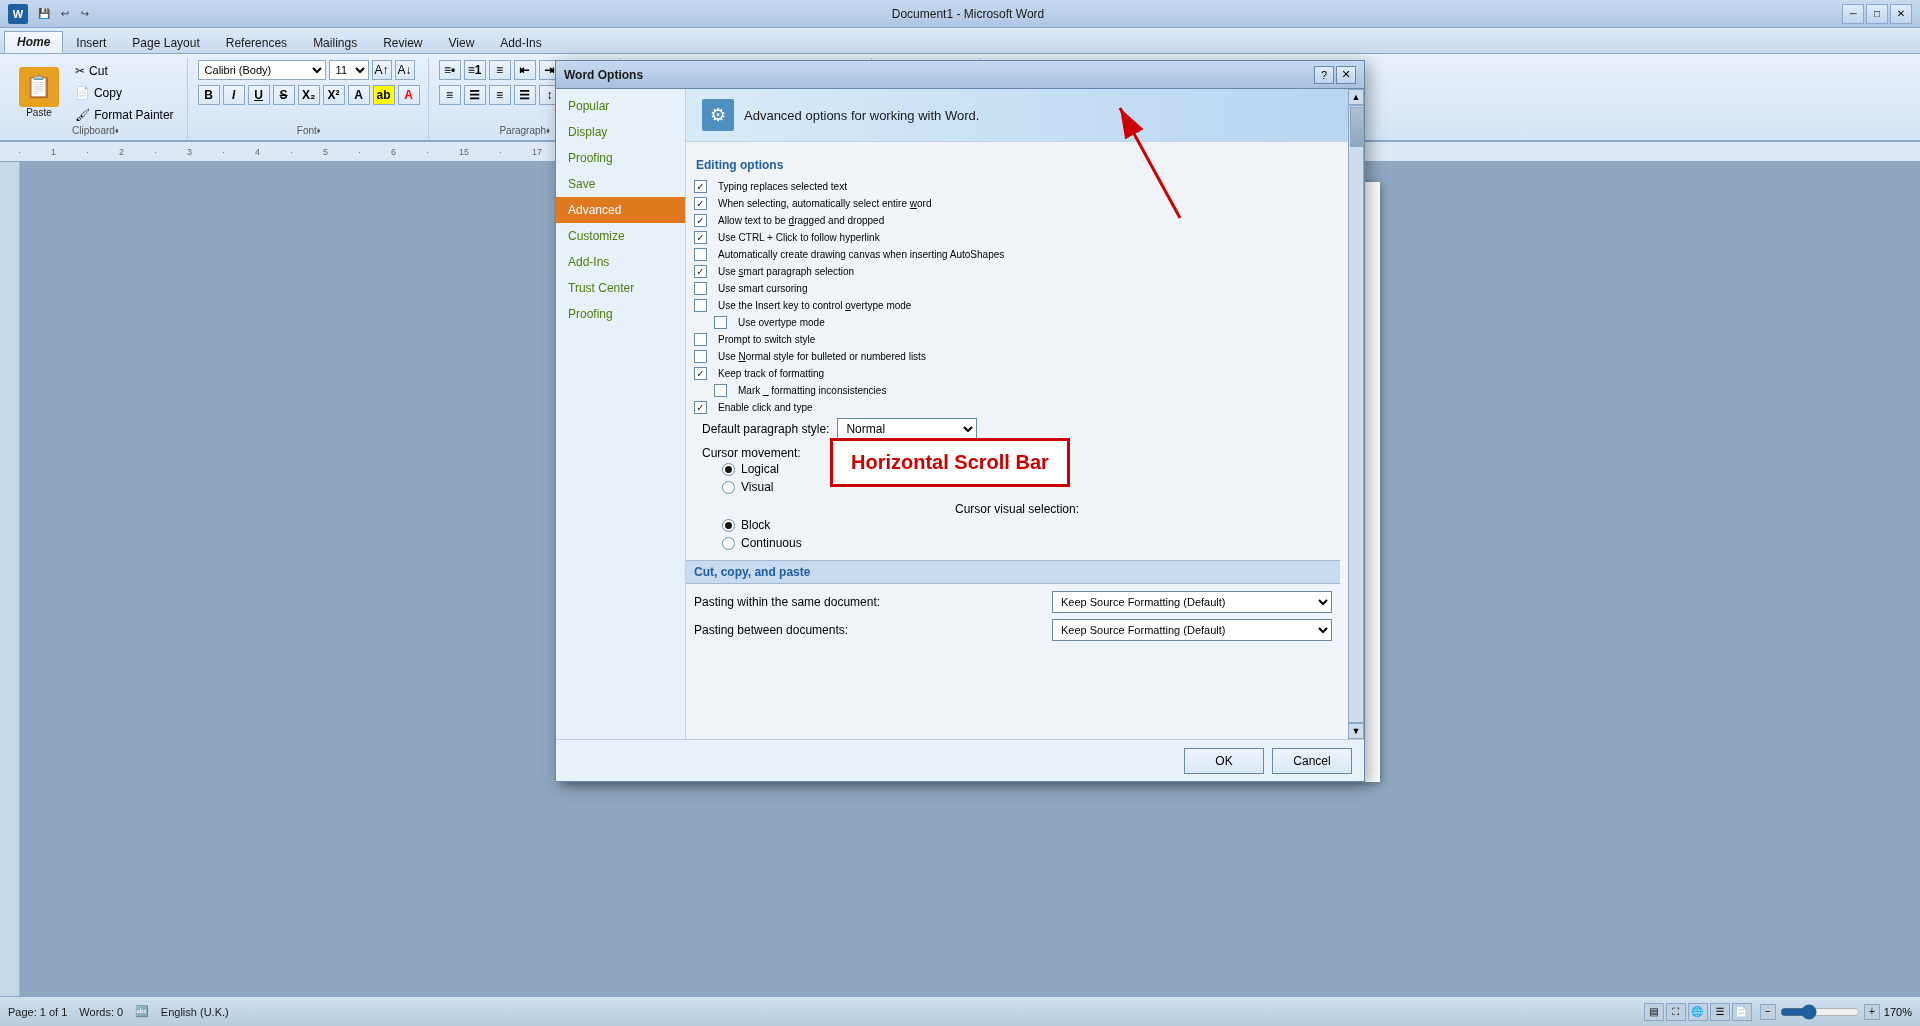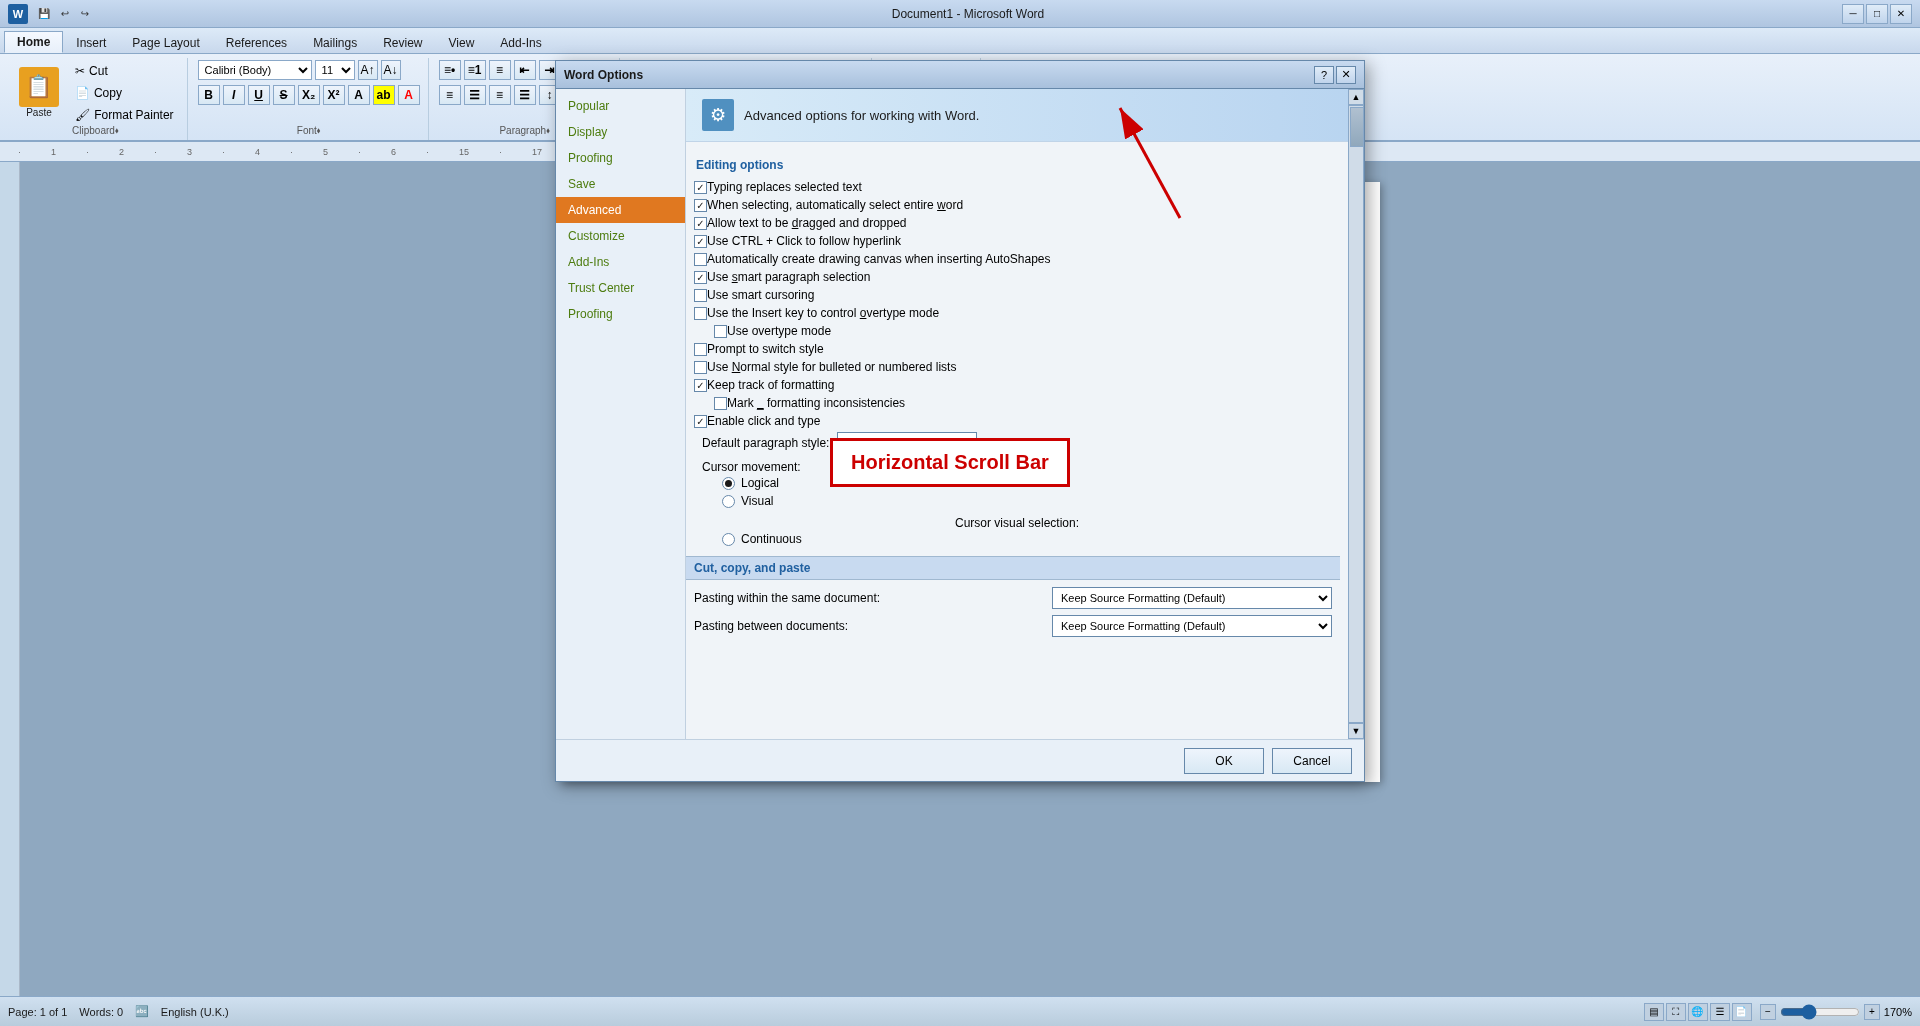--- a/index.html
+++ b/index.html
@@ -73,20 +73,21 @@
       background: transparent;
       color: #1a1a1a;
       height: 22px;
       display: flex; align-items: center;
     }
     .tab.active {
       background: linear-gradient(to bottom, #f5f9ff, #e8f0fa);
       border-color: #8aa8c8;
       border-bottom: 1px solid #e8f0fa;
       font-weight: bold;
+      font-style: italic;
     }
 
     
     .ribbon {
       background: linear-gradient(to bottom, #e8f0fa, #d5e4f5);
       height: 88px;
       display: flex;
       align-items: stretch;
       border-bottom: 2px solid #8aa8c8;
       padding: 4px 4px 0 4px;
@@ -136,21 +137,21 @@
       border-radius: 3px;
       display: flex; align-items: center; justify-content: center;
       font-size: 22px; color: white;
     }
 
     
     .font-row {
       display: flex; align-items: center; gap: 3px; margin-bottom: 2px;
     }
     .font-select {
-      width: 114px; height: 20px; font-size: 11px;
+      width: 128px; height: 20px; font-size: 11px;
       border: 1px solid #8aa8c8; background: white; padding: 0 2px;
     }
     .size-select {
       width: 40px; height: 20px; font-size: 11px;
       border: 1px solid #8aa8c8; background: white; padding: 0 2px;
     }
     .grow-btn, .shrink-btn {
       width: 20px; height: 20px;
       background: linear-gradient(to bottom, #eef4fc, #d8e8f4);
       border: 1px solid #8aa8c8; cursor: pointer;
@@ -351,23 +352,23 @@
       font-weight: bold;
       font-size: 12px;
       margin: 8px 0 4px 2px;
       padding-bottom: 2px;
     }
 
     
     .option-row {
       display: flex;
       align-items: center;
-      gap: 0;
+      gap: 11px;
       padding: 2px 0;
-      font-size: 12px;
+      font-size: 10px;
     }
     .option-row.indent { margin-left: 20px; }
     .cb {
       width: 13px; height: 13px;
       border: 1px solid #6688aa;
       background: white;
       display: flex; align-items: center; justify-content: center;
       flex-shrink: 0;
       cursor: pointer;
     }
@@ -834,20 +835,24 @@
           </div>
           <div class="radio-row">
             <div class="rb"></div>
             <span>Visual</span>
           </div>
         </div>
 
         <div style="padding: 4px 0 2px 8px; text-align: center;">
           <div>Cursor visual selection:</div>
           <div class="radio-row">
+            <div class="rb checked"></div>
+            <span>Block</span>
+          </div>
+          <div class="radio-row">
             <div class="rb"></div>
             <span>Continuous</span>
           </div>
         </div>
 
 
         <div class="section-header-band">Cut, copy, and paste</div>
 
         <div class="dropdown-row">
           <span>Pasting within the same document:</span>

